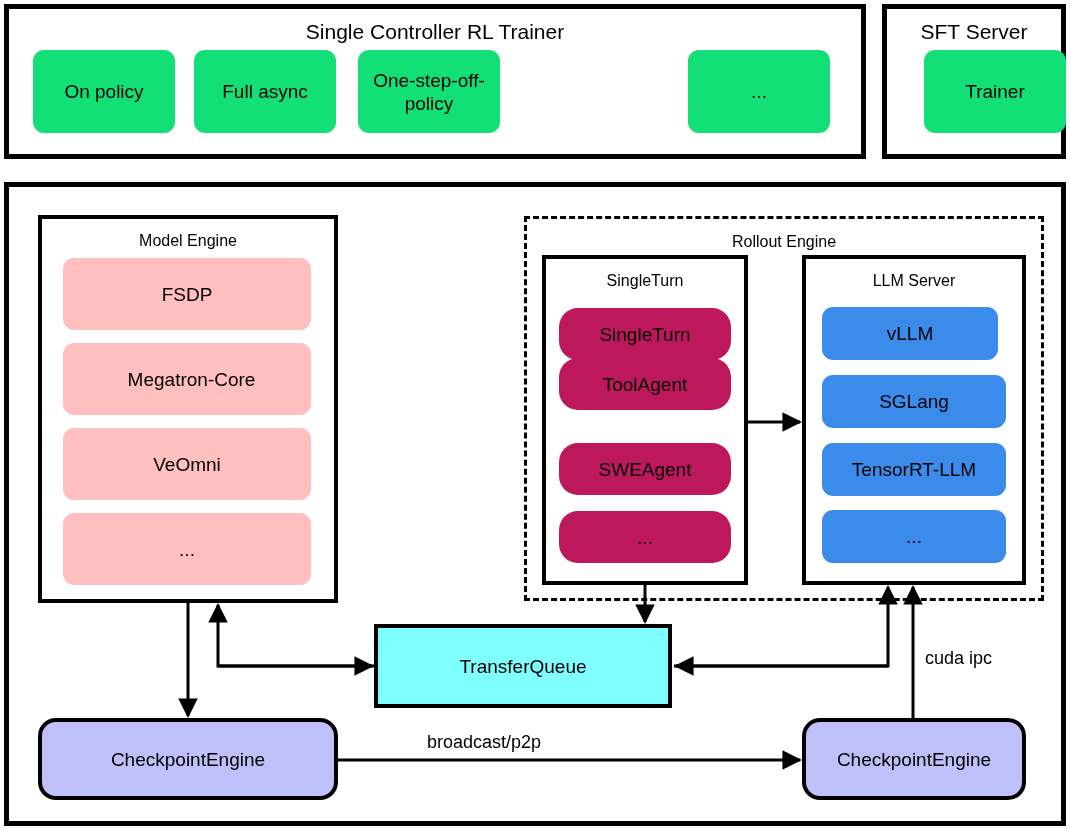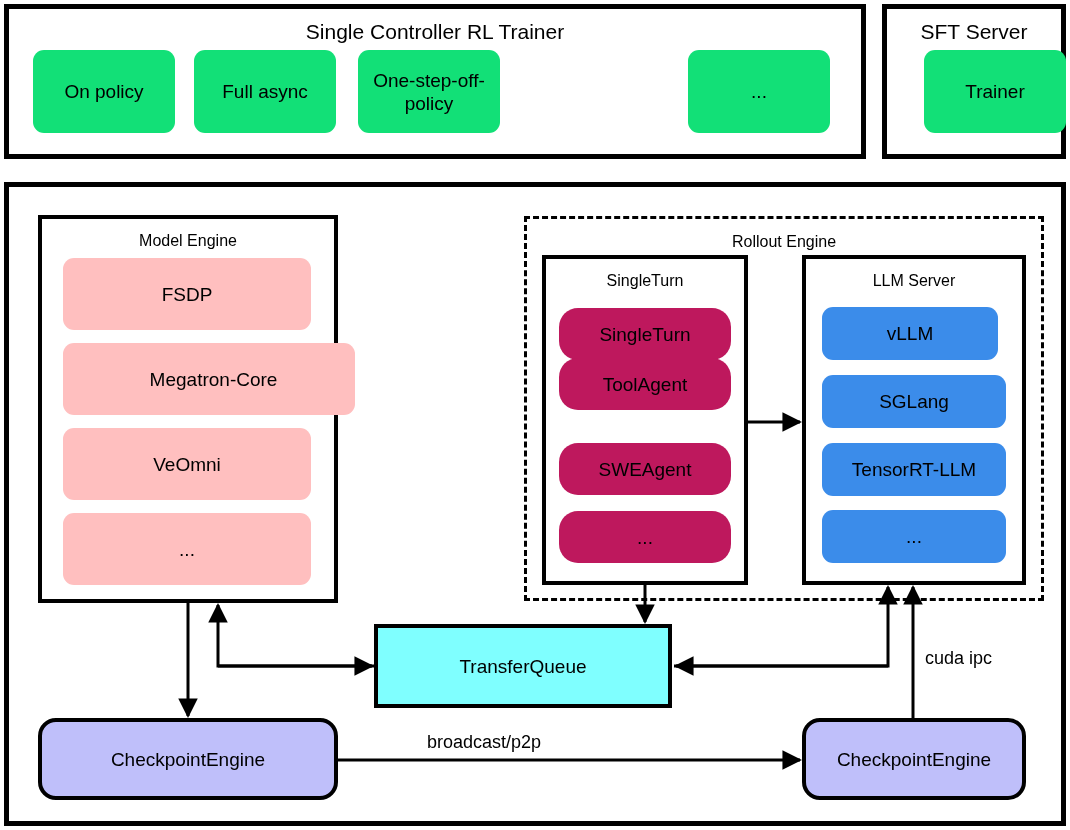--- a/index.html
+++ b/index.html
@@ -128,21 +128,21 @@
   <div class="abs chip green" style="left:924px; top:50px; width:142px; height:83px;">Trainer</div>
 
   <div class="abs panel" style="left:4px; top:182px; width:1062px; height:644px;"></div>
 
   <div class="abs engine-box" style="left:38px; top:215px; width:300px; height:388px;">
     <div class="engine-title" style="top:10px;">Model Engine</div>
   </div>
 
   <div class="abs chip pink" style="left:63px; top:258px; width:248px; height:72px;">FSDP</div>
 
-  <div class="abs chip pink" style="left:63px; top:343px; width:292px; height:72px;padding-left:13px;">Megatron-Core</div>
+  <div class="abs chip pink" style="left:63px; top:343px; width:248px; height:72px;padding-left:13px;">Megatron-Core</div>
 
   <div class="abs chip pink" style="left:63px; top:428px; width:248px; height:72px;">VeOmni</div>
 
   <div class="abs chip pink" style="left:63px; top:513px; width:248px; height:72px;">...</div>
 
   <div class="abs dashed-box" style="left:524px; top:216px; width:520px; height:385px;">
     <div class="engine-title" style="top:11px;">Rollout Engine</div>
   </div>
 
   <div class="abs engine-box" style="left:542px; top:255px; width:206px; height:330px;">

